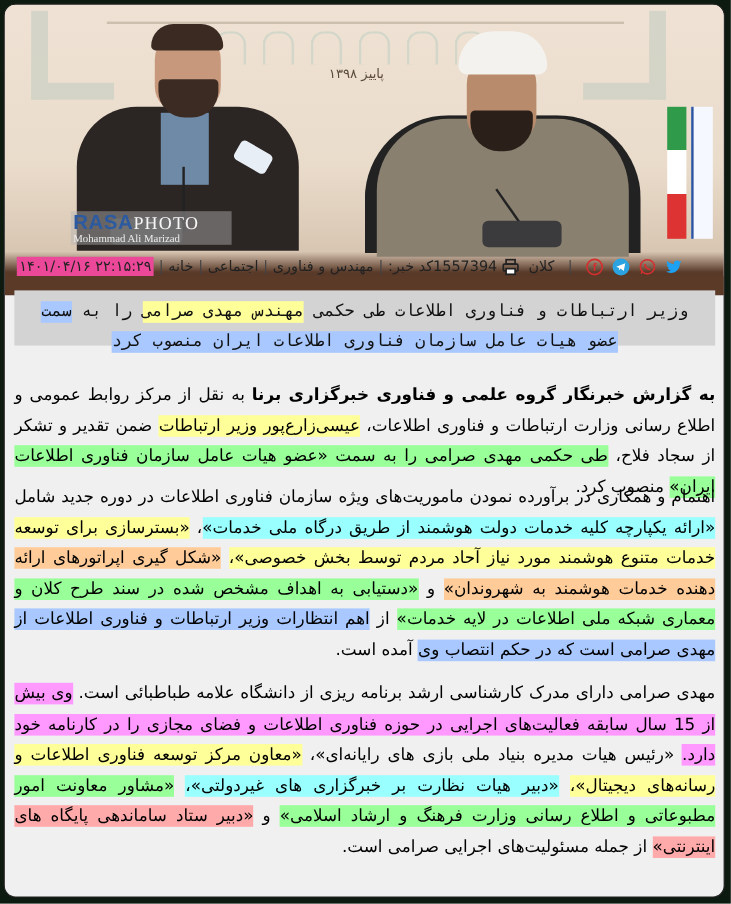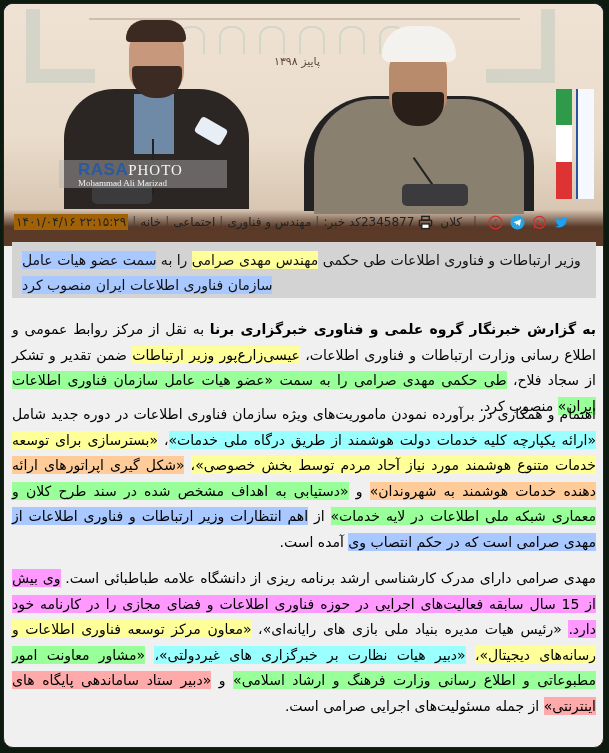--- a/index.html
+++ b/index.html
@@ -57,47 +57,47 @@
     .p2-body { left: 310px; top: 95px; width: 210px; height: 115px; background: #8a8070; border-radius: 60px 60px 0 0; }
     .p2-cloak { left: 300px; top: 92px; width: 230px; height: 115px; border: 18px solid #222; border-bottom: none; border-radius: 70px 70px 0 0; box-sizing: border-box; }
     .p2-head { left: 385px; top: 40px; width: 58px; height: 75px; background: #b88b6c; border-radius: 26px 26px 22px 22px; }
     .p2-turban { left: 378px; top: 22px; width: 74px; height: 36px; background: #f4f2ee; border-radius: 40px 40px 10px 10px; }
     .p2-beard { left: 388px; top: 88px; width: 52px; height: 34px; background: #2a1f19; border-radius: 4px 4px 24px 24px; }
     .mic-base { position: absolute; height: 22px; background: #3b3b3d; border-radius: 5px; }
     .mic-stem { position: absolute; width: 2px; background: #222; }
     .mic-head { position: absolute; width: 30px; height: 18px; background: #e8eef5; border-radius: 4px; transform: rotate(30deg); }
     .flag { position: absolute; top: 85px; width: 16px; height: 110px; }
     .watermark {
-      position: absolute; left: 55px; top: 156px; width: 130px;
-      background: rgba(180,180,180,.45); padding: 0 19px;
+      position: absolute; left: 55px; top: 172px; width: 130px;
+      background: rgba(180,180,180,.45); padding: 0 2px;
     }
     .watermark .rasa { font-family: "Liberation Sans", sans-serif; font-weight: bold; font-size: 17px; color: #2c5aa0; letter-spacing: .5px; }
     .watermark .photo-word { font-family: "Liberation Serif", serif; font-size: 15px; color: #f6f6f6; letter-spacing: 1px; }
     .watermark .author { display: block; font-family: Liberation Serif, serif; font-size: 9px; color: #eee; margin-top: -2px; }
 
     .meta-bar {
       position: absolute; left: 0; right: 0; top: 205px; height: 26px;
       display: flex; flex-direction: row-reverse; align-items: center;
       padding: 0 8px 0 10px; box-sizing: border-box;
       direction: rtl; font-size: 12px; color: #222;
     }
-    .meta-bar .datetime { background: #a16207; padding: 1px 2px; direction: ltr; font-size: 12px; }
+    .meta-bar .datetime { background: #ec4899; padding: 1px 2px; direction: ltr; font-size: 12px; }
     .meta-bar .sep { color: #444; margin: 0 4px; }
     .meta-right { display: flex; flex-direction: row-reverse; align-items: center; }
     .meta-left { display: flex; align-items: center; margin-right: auto; direction: ltr; gap: 7px; }
     .icon { display: inline-flex; align-items: center; justify-content: center; width: 15px; height: 15px; }
     .icon svg { width: 15px; height: 15px; }
     .print-label { font-size: 12px; color: #222; }
 
     .lead-box {
-      position: absolute; left: 8px; top: 238px; width: 584px; height: 56px;
+      position: absolute; left: 8px; top: 238px; width: 584px; height: 46px;
       background: #d3d3d3;
-      direction: rtl; text-align: left;
+      direction: rtl; text-align: center;
       padding: 6px 10px 0 10px; box-sizing: border-box;
-      font-size: 14px; line-height: 25px; color: #111;
+      font-size: 14px; line-height: 25px; color: #111; font-family: Liberation Mono, monospace;
     }
     .body-text {
       position: absolute; left: 8px; width: 584px;
       direction: rtl; text-align: justify; text-align-last: right;
       font-size: 14px; line-height: 25.5px; color: #000000;
     }
     .p1 { top: 313px; }
     .p2 { top: 398px; }
     .p3 { top: 562px; }
     .endnote { position: absolute; left: 8px; width: 584px; top: 713px; direction: rtl; text-align: right; font-size: 13px; color: #222; }
@@ -154,21 +154,21 @@
     <div class="meta-right">
       <span class="datetime">۱۴۰۱/۰۴/۱۶ ۲۲:۱۵:۲۹</span>
       <span class="sep">|</span>
       <span>خانه</span>
       <span class="sep">|</span>
       <span>اجتماعی</span>
       <span class="sep">|</span>
       <span>مهندس و فناوری</span>
       <span class="sep">|</span>
       <span>کد خبر:</span>
-      <span style="margin-right:4px">2345877</span>
+      <span style="margin-right:4px">1557394</span>
     </div>
     <div class="meta-left">
       <span class="icon">
         <svg viewBox="0 0 16 16">
             <rect x="4" y="1.5" width="8" height="4" fill="none" stroke="#222" stroke-width="1.5"></rect>
             <rect x="1.5" y="5.5" width="13" height="6" rx="1" fill="none" stroke="#222" stroke-width="1.5"></rect>
             <rect x="4" y="9.5" width="8" height="5" fill="#fff" stroke="#222" stroke-width="1.5"></rect>
           </svg>
       </span>
       <span class="print-label">کلان</span>

